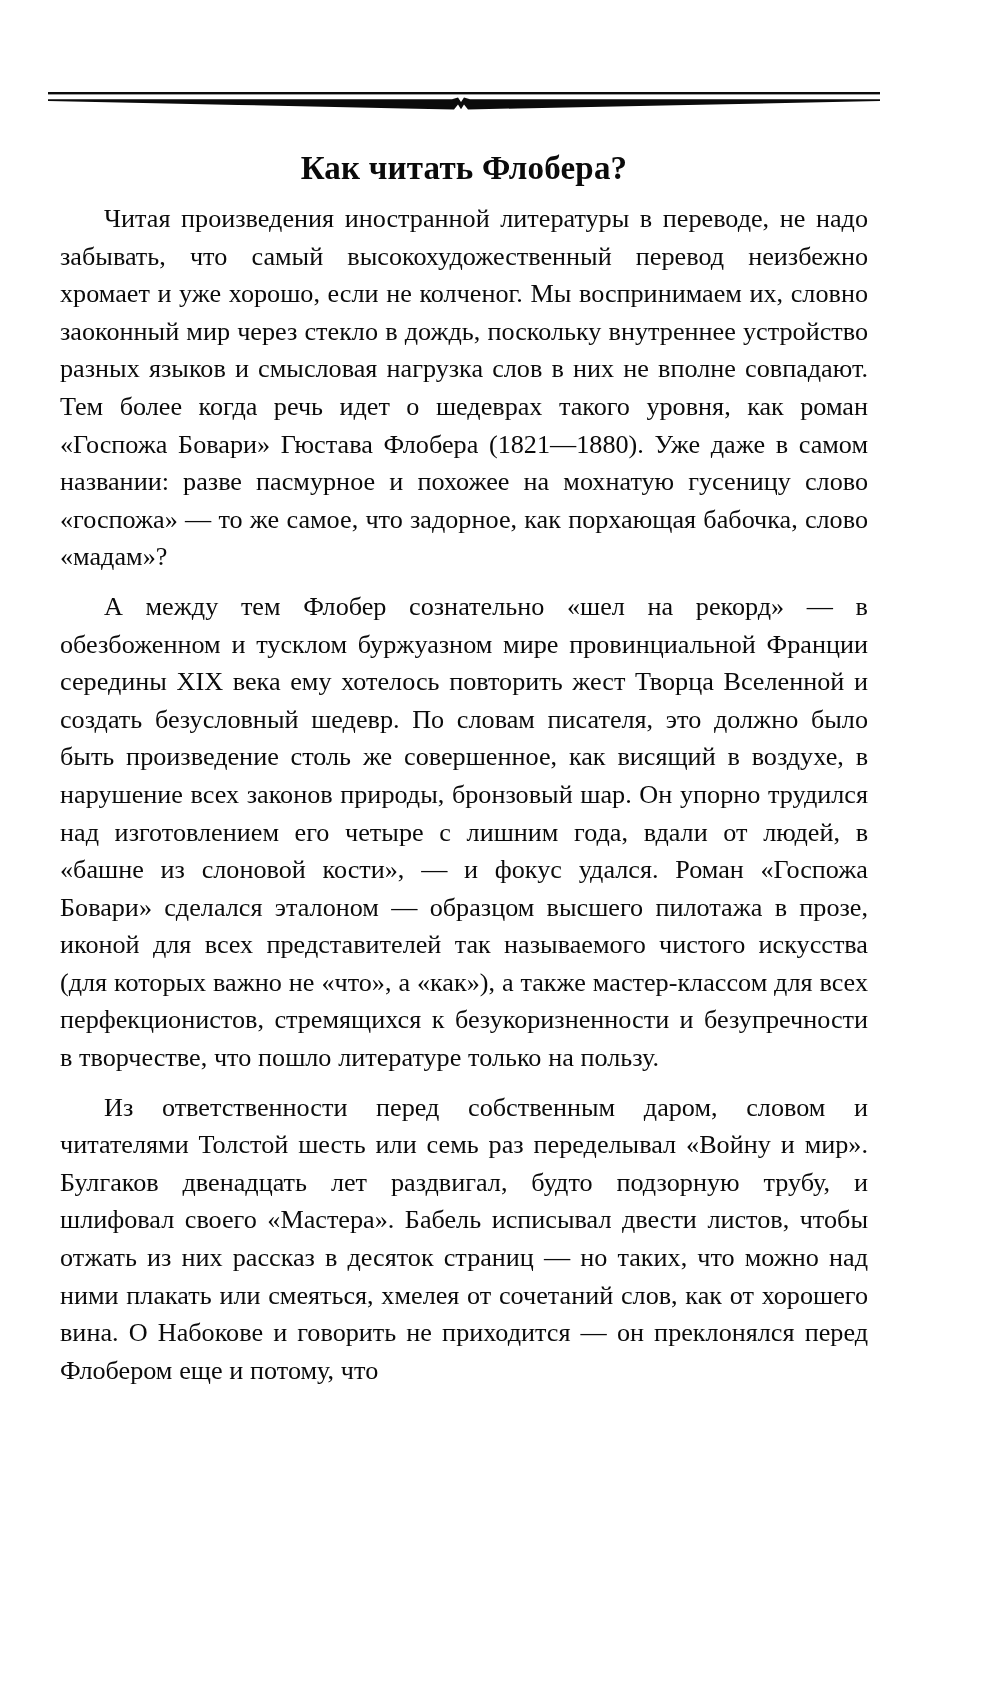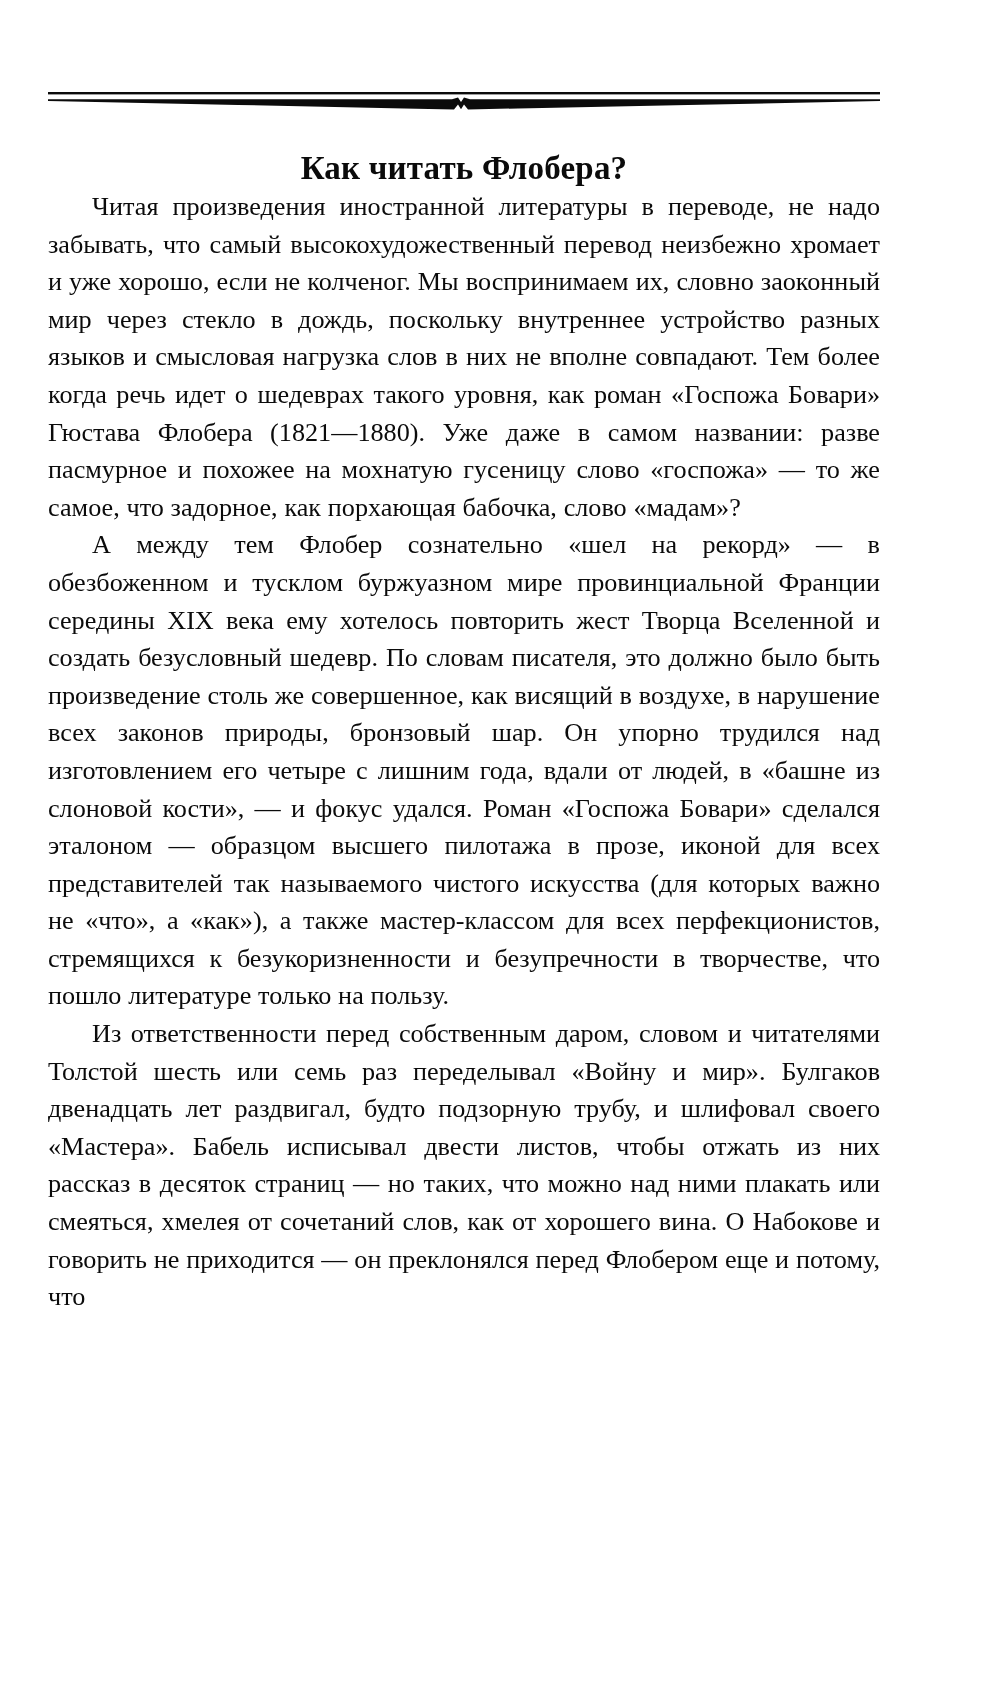--- a/index.html
+++ b/index.html
@@ -57,21 +57,21 @@
     font-size: 26.2px;
     line-height: 37.6px;
     text-align: justify;
     text-justify: inter-word;
     -webkit-hyphens: none;
     hyphens: none;
     word-spacing: 0.2px;
   }
 
   .body-text p {
-    margin: 0;
+    margin: 12px;
     text-indent: 44px;
   }
 
   
   .folio {
     position: absolute;
     left: 0;
     top: 1555px;
     width: 1000px;
     text-align: center;

